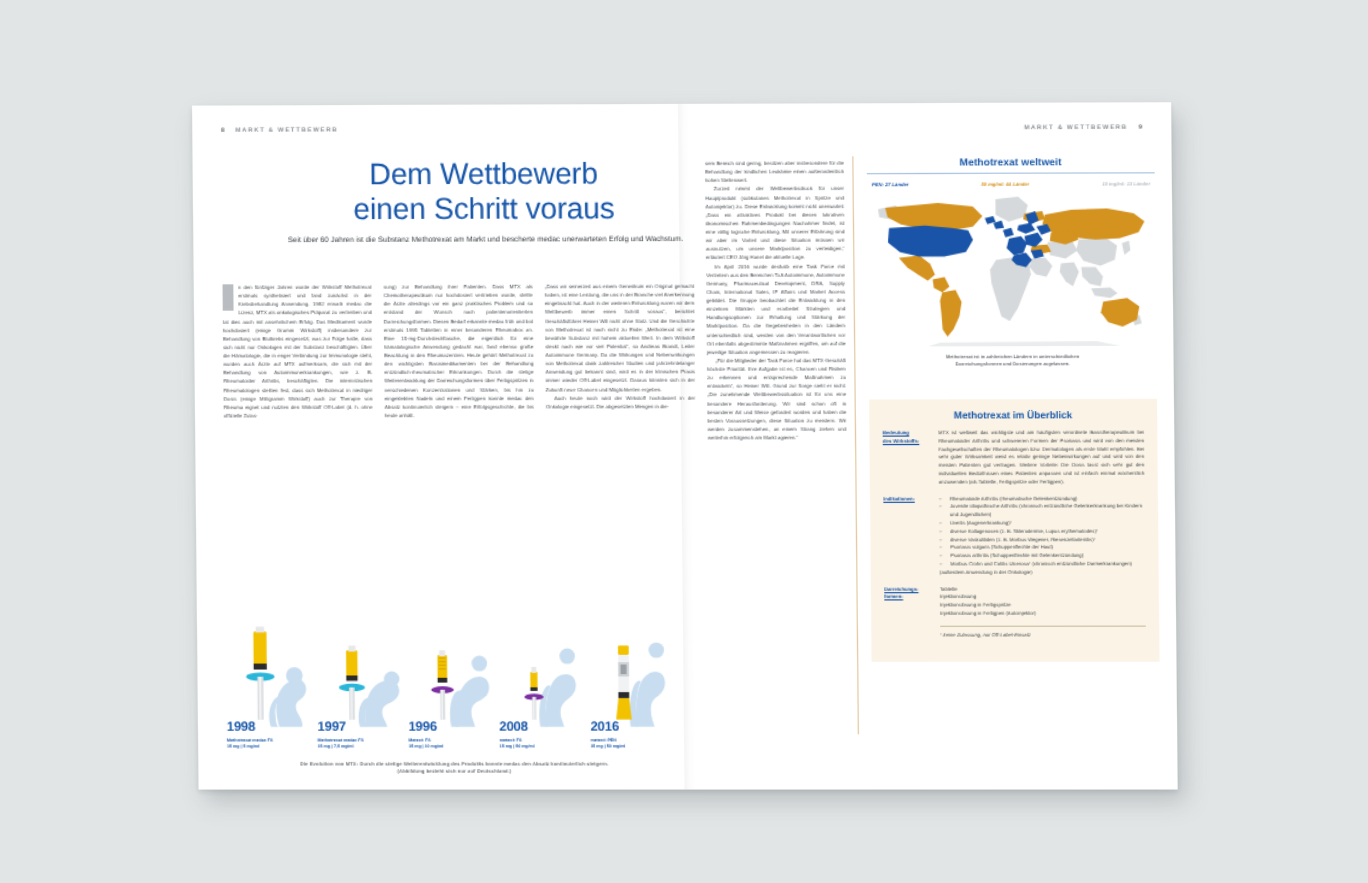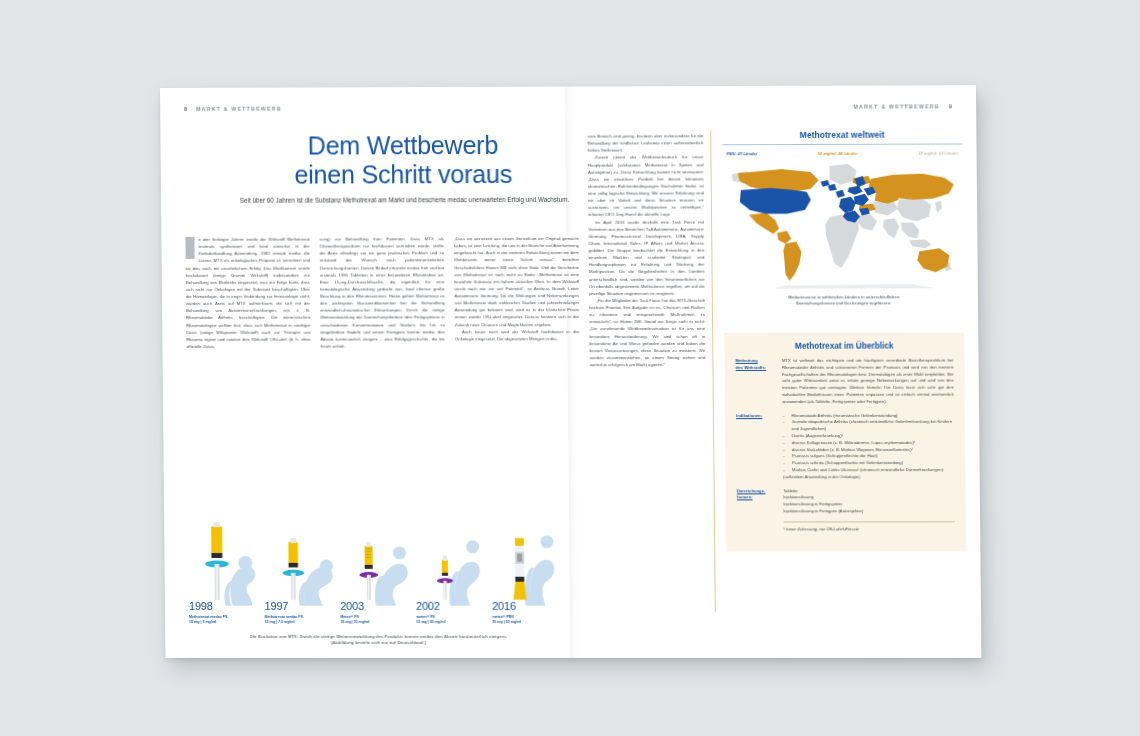--- a/index.html
+++ b/index.html
@@ -66,21 +66,21 @@
 
   
   .timeline{
     position:absolute;left:24px;top:400px;width:378px;height:150px;
   }
   .tl-items{position:absolute;left:0;top:0;width:378px;height:118px;display:flex;}
   .tl-item{width:75.6px;position:relative;}
   .tl-fig{position:absolute;bottom:0;left:0;width:75.6px;height:86px;}
   .tl-labels{position:absolute;left:0;top:112px;width:378px;display:flex;}
   .tl-lab{width:75.6px;padding-right:6px;box-sizing:border-box;}
-  .tl-year{font-size:11px;color:#1756a9;font-weight:400;letter-spacing:-0.2px;line-height:1.1;}
+  .tl-year{font-size:11px;color:#1756a9;font-weight:700;letter-spacing:-0.2px;line-height:1.1;}
   .tl-prod{font-size:3.6px;color:#1756a9;font-weight:700;line-height:1.5;margin-top:2.5px;white-space:nowrap;}
   .tl-dose{font-size:3.6px;color:#1756a9;font-weight:700;line-height:1.5;white-space:nowrap;}
   .tl-cap{
     position:absolute;left:-4px;top:146px;width:386px;text-align:center;
     font-size:4.1px;line-height:1.55;color:#6f7479;font-weight:700;letter-spacing:.12px;
   }
 
   
   .rpage{position:absolute;left:414px;top:0;width:398px;height:570px;}
   .rcol{position:absolute;left:12px;top:46px;width:115px;}
@@ -272,26 +272,26 @@
           <div class="tl-year">1998</div>
           <div class="tl-prod">Methotrexat medac FS</div>
           <div class="tl-dose">15 mg | 5 mg/ml</div>
         </div>
         <div class="tl-lab">
           <div class="tl-year">1997</div>
           <div class="tl-prod">Methotrexat medac FS</div>
           <div class="tl-dose">15 mg | 7,5 mg/ml</div>
         </div>
         <div class="tl-lab">
-          <div class="tl-year">2003</div>
+          <div class="tl-year">1996</div>
           <div class="tl-prod">Metex® FS</div>
           <div class="tl-dose">15 mg | 10 mg/ml</div>
         </div>
         <div class="tl-lab">
-          <div class="tl-year">2002</div>
+          <div class="tl-year">2008</div>
           <div class="tl-prod">metex® FS</div>
           <div class="tl-dose">15 mg | 50 mg/ml</div>
         </div>
         <div class="tl-lab">
           <div class="tl-year">2016</div>
           <div class="tl-prod">metex® PEN</div>
           <div class="tl-dose">15 mg | 50 mg/ml</div>
         </div>
       </div>
 

